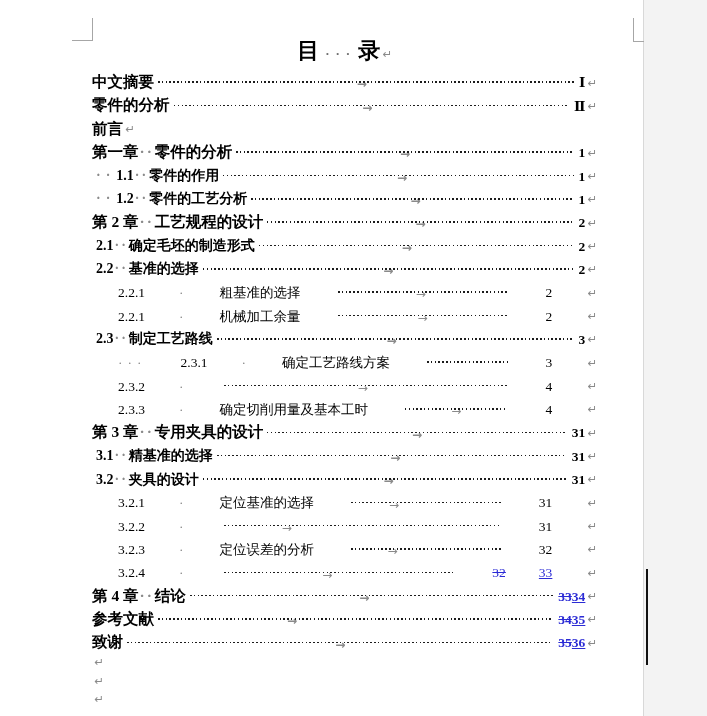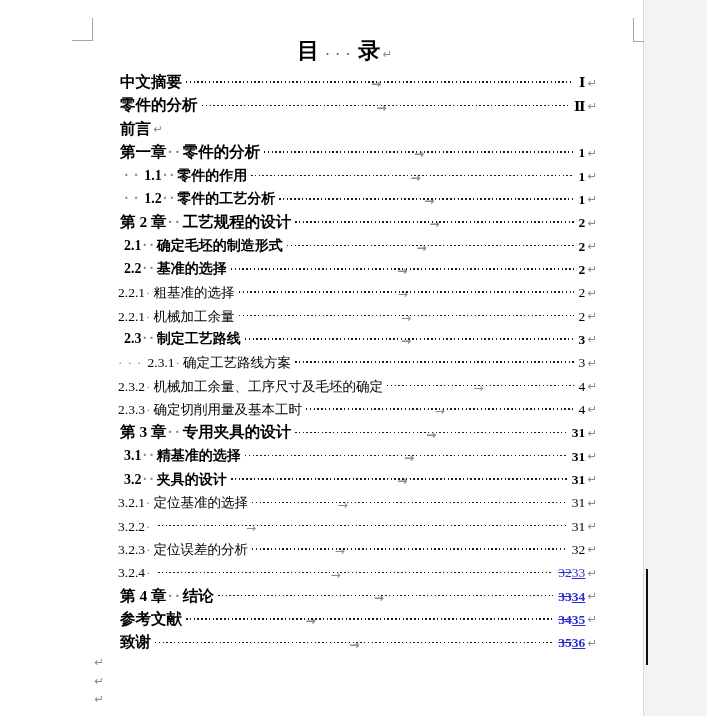--- a/index.html
+++ b/index.html
@@ -24,22 +24,22 @@
   .title-row .pilcrow{font-weight:normal;}
 
   #toc{position:absolute;left:92px;top:70px;width:505px;}
   .toc-row{
     display:flex;align-items:flex-end;height:23.35px;box-sizing:border-box;
     padding-bottom:3px;white-space:pre;font-size:14px;line-height:1.12;
   }
   .toc-row.empty{height:18.4px;padding-bottom:2px;}
   .lvl0{font-size:15.5px;}
   .lvl1{font-size:14px;padding-left:4px;}
-  .lvl3{font-size:13.5px;padding-left:26px;}
-  .bold{font-weight:bold;margin-left:28px;}
+  .lvl3{font-size:13.5px;padding-left:26px;gap:33px;}
+  .bold{font-weight:bold;}
   .marks{color:#8a8a8a;}
   .prefix{letter-spacing:5px;margin-right:1px;}
   .sep{letter-spacing:2px;margin:0 1px;}
   .leader{flex:1 1 auto;min-width:8px;position:relative;height:2px;align-self:flex-end;margin:0 3px 7px 3px;}
   .leader::after{
     content:"";position:absolute;left:1px;right:1px;top:0;height:1.5px;
     background:repeating-linear-gradient(to right,#1c1c1c 0 1.5px,transparent 1.5px 3.8px);
   }
   .tab-arrow{
     position:absolute;bottom:-7px;transform:translateX(-50%);
@@ -77,21 +77,21 @@
     <div class="toc-row lvl0 bold"><span class="num">第一章</span><span class="marks sep">··</span><span class="ttl">零件的分析</span><div class="leader"><span class="tab-arrow" style="left: 50%;">→</span></div><span class="page-num">1</span><span class="pilcrow">↵</span></div>
     <div class="toc-row lvl1 bold"><span class="marks prefix">··</span><span class="num">1.1</span><span class="marks sep">··</span><span class="ttl">零件的作用</span><div class="leader"><span class="tab-arrow" style="left: 51%;">→</span></div><span class="page-num">1</span><span class="pilcrow">↵</span></div>
     <div class="toc-row lvl1 bold"><span class="marks prefix">··</span><span class="num">1.2</span><span class="marks sep">··</span><span class="ttl">零件的工艺分析</span><div class="leader"><span class="tab-arrow" style="left: 51%;">→</span></div><span class="page-num">1</span><span class="pilcrow">↵</span></div>
     <div class="toc-row lvl0 bold"><span class="num">第 2 章</span><span class="marks sep">··</span><span class="ttl">工艺规程的设计</span><div class="leader"><span class="tab-arrow" style="left: 50%;">→</span></div><span class="page-num">2</span><span class="pilcrow">↵</span></div>
     <div class="toc-row lvl1 bold"><span class="num">2.1</span><span class="marks sep">··</span><span class="ttl">确定毛坯的制造形式</span><div class="leader"><span class="tab-arrow" style="left: 47%;">→</span></div><span class="page-num">2</span><span class="pilcrow">↵</span></div>
     <div class="toc-row lvl1 bold"><span class="num">2.2</span><span class="marks sep">··</span><span class="ttl">基准的选择</span><div class="leader"><span class="tab-arrow" style="left: 50%;">→</span></div><span class="page-num">2</span><span class="pilcrow">↵</span></div>
     <div class="toc-row lvl3"><span class="num">2.2.1</span><span class="marks sep">·</span><span class="ttl">粗基准的选择</span><div class="leader"><span class="tab-arrow" style="left: 49%;">→</span></div><span class="page-num">2</span><span class="pilcrow">↵</span></div>
     <div class="toc-row lvl3"><span class="num">2.2.1</span><span class="marks sep">·</span><span class="ttl">机械加工余量</span><div class="leader"><span class="tab-arrow" style="left: 50%;">→</span></div><span class="page-num">2</span><span class="pilcrow">↵</span></div>
     <div class="toc-row lvl1 bold"><span class="num">2.3</span><span class="marks sep">··</span><span class="ttl">制定工艺路线</span><div class="leader"><span class="tab-arrow" style="left: 49%;">→</span></div><span class="page-num">3</span><span class="pilcrow">↵</span></div>
     <div class="toc-row lvl3"><span class="marks prefix">···</span><span class="num">2.3.1</span><span class="marks sep">·</span><span class="ttl">确定工艺路线方案</span><div class="leader"></div><span class="page-num">3</span><span class="pilcrow">↵</span></div>
-    <div class="toc-row lvl3"><span class="num">2.3.2</span><span class="marks sep">·</span><span class="ttl">机械加工余量、工序尺寸及毛坯的确定</span><div class="leader"><span class="tab-arrow" style="left: 49%;">→</span></div><span class="page-num">4</span><span class="pilcrow">↵</span></div>
+    <div class="toc-row lvl3"><span class="num">2.3.2</span><span class="marks sep">·</span><div class="leader"><span class="tab-arrow" style="left: 49%;">→</span></div><span class="page-num">4</span><span class="pilcrow">↵</span></div>
     <div class="toc-row lvl3"><span class="num">2.3.3</span><span class="marks sep">·</span><span class="ttl">确定切削用量及基本工时</span><div class="leader"><span class="tab-arrow" style="left: 50%;">→</span></div><span class="page-num">4</span><span class="pilcrow">↵</span></div>
     <div class="toc-row lvl0 bold"><span class="num">第 3 章</span><span class="marks sep">··</span><span class="ttl">专用夹具的设计</span><div class="leader"><span class="tab-arrow" style="left: 50%;">→</span></div><span class="page-num">31</span><span class="pilcrow">↵</span></div>
     <div class="toc-row lvl1 bold"><span class="num">3.1</span><span class="marks sep">··</span><span class="ttl">精基准的选择</span><div class="leader"><span class="tab-arrow" style="left: 51%;">→</span></div><span class="page-num">31</span><span class="pilcrow">↵</span></div>
     <div class="toc-row lvl1 bold"><span class="num">3.2</span><span class="marks sep">··</span><span class="ttl">夹具的设计</span><div class="leader"><span class="tab-arrow" style="left: 51%;">→</span></div><span class="page-num">31</span><span class="pilcrow">↵</span></div>
     <div class="toc-row lvl3"><span class="num">3.2.1</span><span class="marks sep">·</span><span class="ttl">定位基准的选择</span><div class="leader"><span class="tab-arrow" style="left: 29%;">→</span></div><span class="page-num">31</span><span class="pilcrow">↵</span></div>
     <div class="toc-row lvl3"><span class="num">3.2.2</span><span class="marks sep">·</span><div class="leader"><span class="tab-arrow" style="left: 23%;">→</span></div><span class="page-num">31</span><span class="pilcrow">↵</span></div>
     <div class="toc-row lvl3"><span class="num">3.2.3</span><span class="marks sep">·</span><span class="ttl">定位误差的分析</span><div class="leader"><span class="tab-arrow" style="left: 28%;">→</span></div><span class="page-num">32</span><span class="pilcrow">↵</span></div>
     <div class="toc-row lvl3"><span class="num">3.2.4</span><span class="marks sep">·</span><div class="leader"><span class="tab-arrow" style="left: 45%;">→</span></div><span class="page-old">32</span><span class="page-new">33</span><span class="pilcrow">↵</span></div>
     <div class="toc-row lvl0 bold"><span class="num">第 4 章</span><span class="marks sep">··</span><span class="ttl">结论</span><div class="leader"><span class="tab-arrow" style="left: 48%;">→</span></div><span class="page-old">33</span><span class="page-new">34</span><span class="pilcrow">↵</span></div>
     <div class="toc-row lvl0 bold"><span class="ttl">参考文献</span><div class="leader"><span class="tab-arrow" style="left: 34%;">→</span></div><span class="page-old">34</span><span class="page-new">35</span><span class="pilcrow">↵</span></div>

